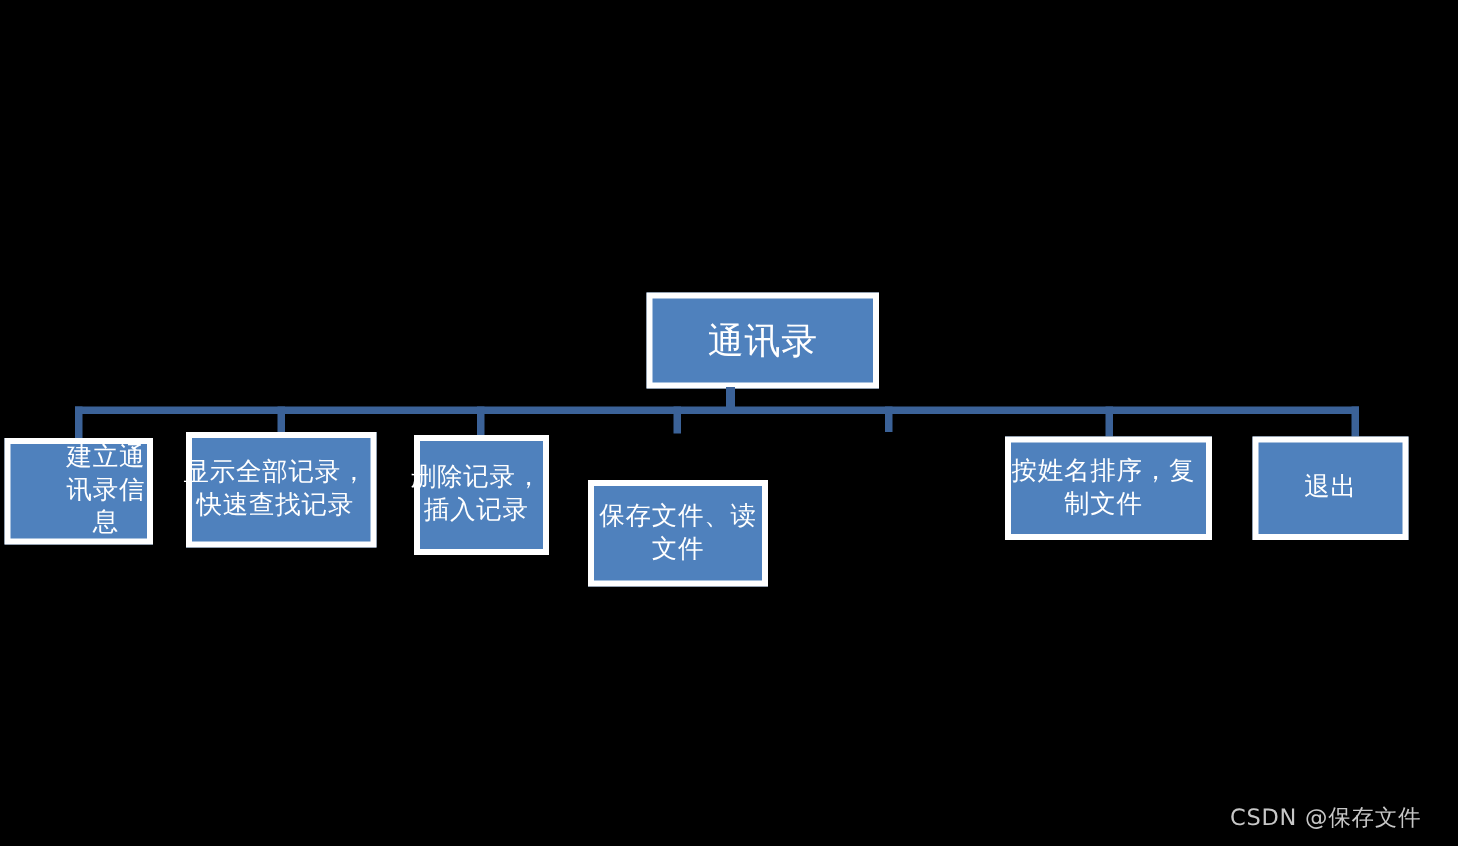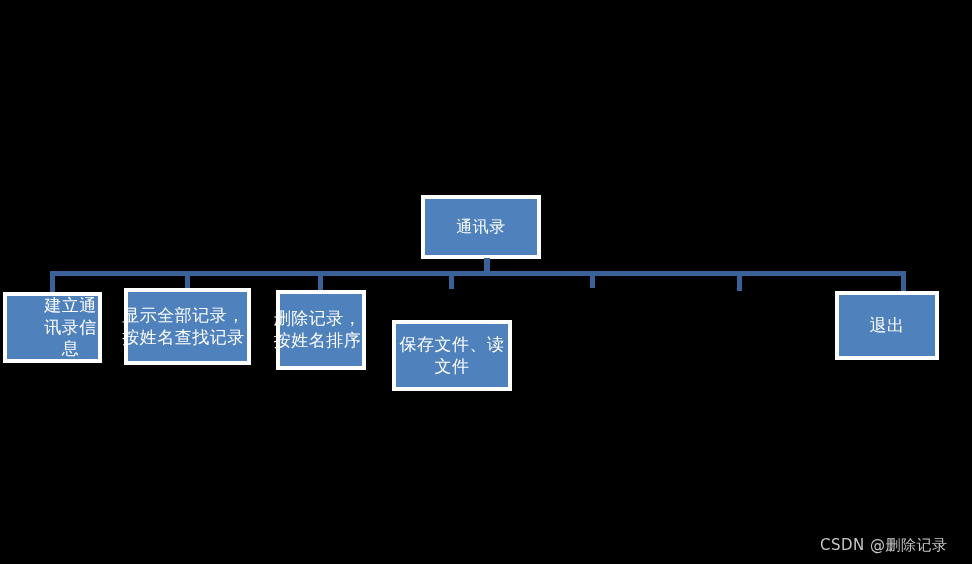--- a/index.html
+++ b/index.html
@@ -55,53 +55,56 @@
     letter-spacing: 0.5px;
     opacity: 0.92;
     white-space: nowrap;
   }
 </style>
 </head>
 <body>
 
 <div id="canvas">
 
-  <div class="node" style="left:421px; top:195px; width:120px; height:64px; font-size:16px;">
+  <div class="node" style="left:431px; top:195px; width:155px; height:64px; font-size:24px;">
     <span class="label">通讯录</span>
   </div>
 
   <div class="connector" style="left:484px; top:258px; width:6px; height:16px;"></div>
 
   <div class="connector" style="left:50px; top:271px; width:856px; height:5px;"></div>
 
   <div class="connector" style="left:50px; top:271px; width:5px; height:21px;"></div>
   <div class="connector" style="left:185px; top:271px; width:5px; height:17px;"></div>
   <div class="connector" style="left:318px; top:271px; width:5px; height:19px;"></div>
   <div class="connector" style="left:449px; top:271px; width:5px; height:18px;"></div>
   <div class="connector" style="left:590px; top:271px; width:5px; height:17px;"></div>
   <div class="connector" style="left:737px; top:271px; width:5px; height:20px;"></div>
   <div class="connector" style="left:901px; top:271px; width:5px; height:20px;"></div>
 
   <div class="node" style="left:3px; top:292px; width:99px; height:71px;padding-left:36px;">
     <span class="label">建立通讯录信息</span>
   </div>
 
   <div class="node overflow" style="left:124px; top:288px; width:127px; height:77px;">
-    <span class="label" style="white-space:normal; width:143px; margin-left:-8px;">显示全部记录，按姓名查找记录</span>
+    <span class="label" style="white-space:normal; width:143px; margin-left:-8px;">显示全部记录，快速查找记录</span>
   </div>
 
   <div class="node overflow" style="left:276px; top:290px; width:90px; height:80px;">
-    <span class="label" style="white-space:normal; width:104px; margin-left:-7px;">删除记录，按姓名排序</span>
+    <span class="label" style="white-space:normal; width:104px; margin-left:-7px;">删除记录，插入记录</span>
   </div>
 
   <div class="node" style="left:392px; top:289px; width:120px; height:71px;margin-top:31px;">
     <span class="label">保存文件、读文件</span>
   </div>
 
 
+  <div class="node overflow" style="left:670px; top:291px; width:138px; height:69px;">
+    <span class="label" style="white-space:normal; width:152px; margin-left:-7px;">按姓名排序，复制文件</span>
+  </div>
 
   <div class="node" style="left:835px; top:291px; width:104px; height:69px;">
     <span class="label">退出</span>
   </div>
 
-  <div class="watermark" style="left:820px; top:536px;">CSDN @删除记录</div>
+  <div class="watermark" style="left:820px; top:536px;">CSDN @保存文件</div>
 
 </div>
 
 </body></html>

